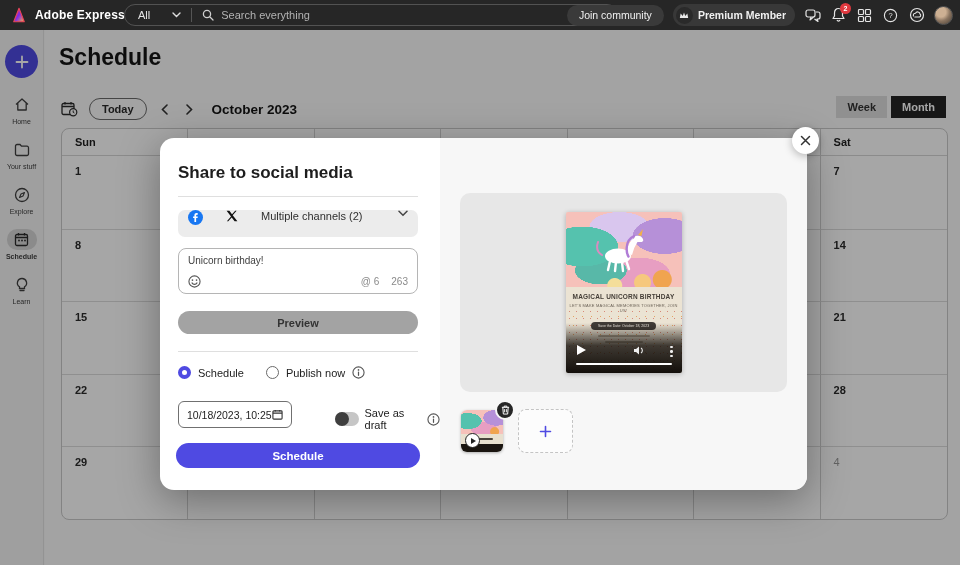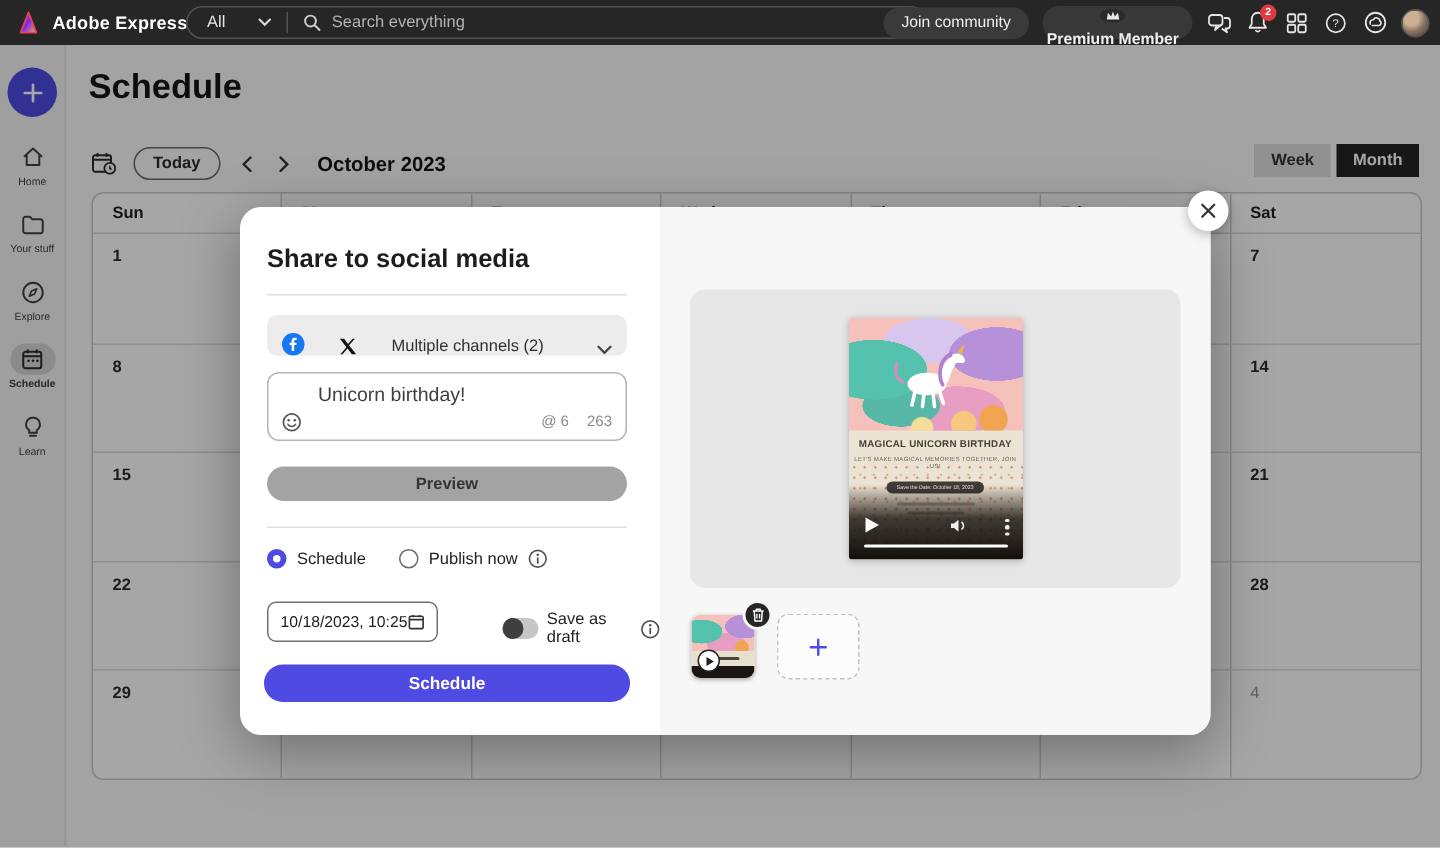--- a/index.html
+++ b/index.html
@@ -11,21 +11,21 @@
   .brand-logo{position:absolute;left:10px;top:6px;width:18px;height:18px;}
   .brand-name{position:absolute;left:35px;top:8px;font-size:12px;font-weight:bold;color:#fff;letter-spacing:.2px;}
   .searchbar{position:absolute;left:124px;top:4px;width:494px;height:22px;border:1px solid #525252;border-radius:12px;display:flex;align-items:center;color:#c9c9c9;}
   .scope{display:flex;align-items:center;gap:22px;padding:0 10px 0 13px;font-size:11px;color:#e4e4e4;height:100%;cursor:pointer;}
   .search-divider{width:1px;height:14px;background:#555;}
   .search-main{display:flex;align-items:center;gap:7px;padding-left:10px;flex:1;}
   .search-main input{background:transparent;border:none;outline:none;color:#cfcfcf;font-size:11px;font-family:"Liberation Sans",sans-serif;width:300px;}
   .search-main input::placeholder{color:#b3b3b3;}
   .top-right{position:absolute;right:7px;top:0;height:30px;display:flex;align-items:center;gap:9px;}
   .pill-dark{background:#3a3a3a;height:21px;border-radius:11px;display:flex;align-items:center;padding:0 12px;font-size:10.5px;color:#f0f0f0;white-space:nowrap;cursor:pointer;}
-  .pill-premium{background:#383838;height:22px;border-radius:11px;display:flex;align-items:center;padding:2px 9px 2px 3px;gap:5px;font-size:10.5px;font-weight:bold;color:#f0f0f0;cursor:pointer;flex-direction:column;}
+  .pill-premium{background:#383838;height:22px;border-radius:11px;display:flex;align-items:center;padding:2px 9px 2px 3px;gap:5px;font-size:10.5px;font-weight:bold;color:#f0f0f0;cursor:pointer;}
   .crown-circle{width:17px;height:17px;border-radius:50%;background:#2a2a2a;display:flex;align-items:center;justify-content:center;}
   .tb-icon{width:17px;height:17px;display:flex;align-items:center;justify-content:center;position:relative;cursor:pointer;}
   .badge{position:absolute;top:-4px;right:-4px;min-width:11px;height:11px;border-radius:6px;background:var(--badge-red,#e34850);color:#fff;font-size:7px;font-weight:bold;display:flex;align-items:center;justify-content:center;padding:0 2px;}
   .avatar{width:19px;height:19px;border-radius:50%;background:radial-gradient(circle at 35% 30%,#cdb093 0 30%,#8a7460 55%,#463d33 100%);border:1px solid #555;cursor:pointer;}
 
   
   .sidebar{position:absolute;left:0;top:30px;width:44px;height:535px;background:#f5f5f5;border-right:1px solid #e2e2e2;display:flex;flex-direction:column;align-items:center;padding-top:15px;z-index:10;}
   .add-btn{width:33px;height:33px;border-radius:50%;background:var(--accent,#4f4ae2);color:#fff;display:flex;align-items:center;justify-content:center;cursor:pointer;margin-bottom:16px;}
   .side-item{display:flex;flex-direction:column;align-items:center;margin-bottom:14px;cursor:pointer;width:44px;}
   .side-item .ic{width:30px;height:21px;display:flex;align-items:center;justify-content:center;border-radius:10px;color:#3f3f3f;}
@@ -59,25 +59,25 @@
 
   
   .overlay{position:absolute;left:0;top:30px;width:960px;height:535px;background:rgba(0,0,0,.35);z-index:40;}
   .modal{position:absolute;left:160px;top:138px;width:647px;height:352px;background:#fff;border-radius:14px;box-shadow:0 10px 40px rgba(0,0,0,.35);z-index:50;display:flex;}
   .modal-left{width:280px;position:relative;}
   .modal-right{flex:1;background:#f7f7f7;border-radius:0 14px 14px 0;position:relative;}
   .close-btn{position:absolute;left:632px;top:-11px;width:27px;height:27px;border-radius:50%;background:#fff;box-shadow:0 2px 8px rgba(0,0,0,.28);display:flex;align-items:center;justify-content:center;cursor:pointer;z-index:55;}
 
   .m-title{position:absolute;left:18px;top:25px;font-size:17px;font-weight:800;color:#1d1d1d;}
   .m-div{position:absolute;left:18px;right:22px;border-top:1px solid #dfdfdf;}
-  .channel-select{position:absolute;left:18px;top:72px;width:240px;height:27px;background:#ececec;border-radius:7px;display:flex;align-items:flex-end;gap:23px;padding:0 10px;cursor:pointer;}
+  .channel-select{position:absolute;left:18px;top:72px;width:240px;height:27px;background:#ececec;border-radius:7px;display:flex;align-items:flex-start;gap:23px;padding:0 10px;cursor:pointer;}
   .fb-circle{width:15px;height:15px;border-radius:50%;background:var(--facebook-blue,#1877f2);display:flex;align-items:center;justify-content:center;}
   .channel-label{font-size:11px;color:#2f2f2f;}
   .caption-box{position:absolute;left:18px;top:110px;width:240px;height:46px;border:1.5px solid #b5b5b5;border-radius:8px;cursor:text;}
-  .caption-text{position:absolute;left:9px;top:6px;font-size:13px;color:#3f3f3f;margin-left:24px;}
+  .caption-text{position:absolute;left:9px;top:6px;font-size:10px;color:#3f3f3f;}
   .caption-bottom{position:absolute;left:9px;right:9px;bottom:5px;display:flex;align-items:center;}
   .caption-counts{margin-left:auto;display:flex;gap:12px;font-size:10px;color:#8a8a8a;}
   .preview-btn{position:absolute;left:18px;top:173px;width:240px;height:23px;background:#a3a3a3;border-radius:12px;display:flex;align-items:center;justify-content:center;font-size:11px;font-weight:bold;color:#333;cursor:pointer;}
   .radio-row{position:absolute;left:18px;top:228px;display:flex;align-items:center;gap:7px;}
   .radio{width:13px;height:13px;border-radius:50%;cursor:pointer;}
   .radio.on{border:4px solid var(--accent,#4f4ae2);background:#fff;}
   .radio.off{border:1.5px solid #6a6a6a;background:#fff;}
   .radio-label{font-size:11px;color:#222;cursor:pointer;}
   .sp{width:8px;}
   .dt-row{position:absolute;left:0;top:263px;width:280px;height:27px;}

